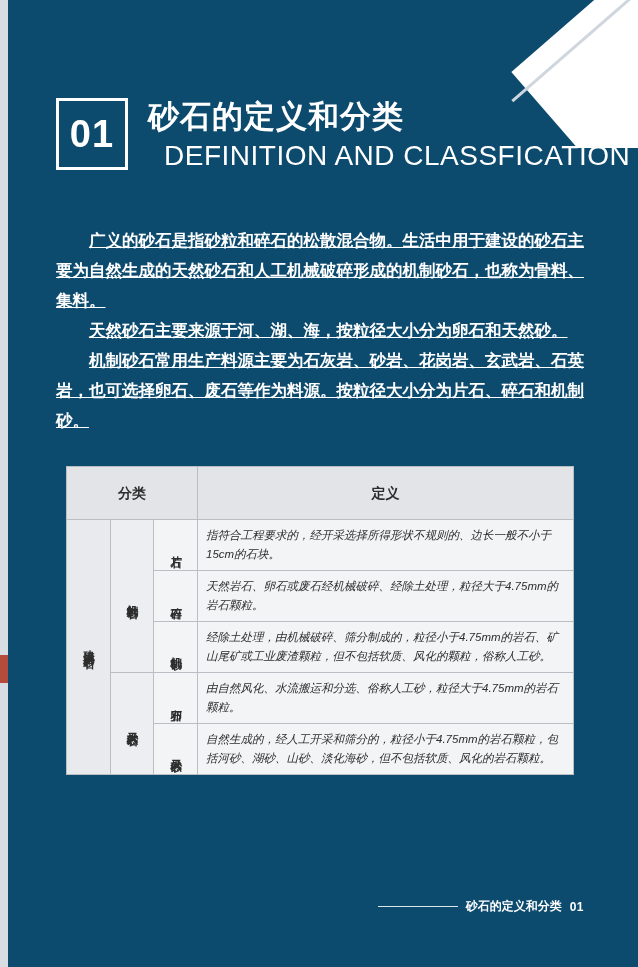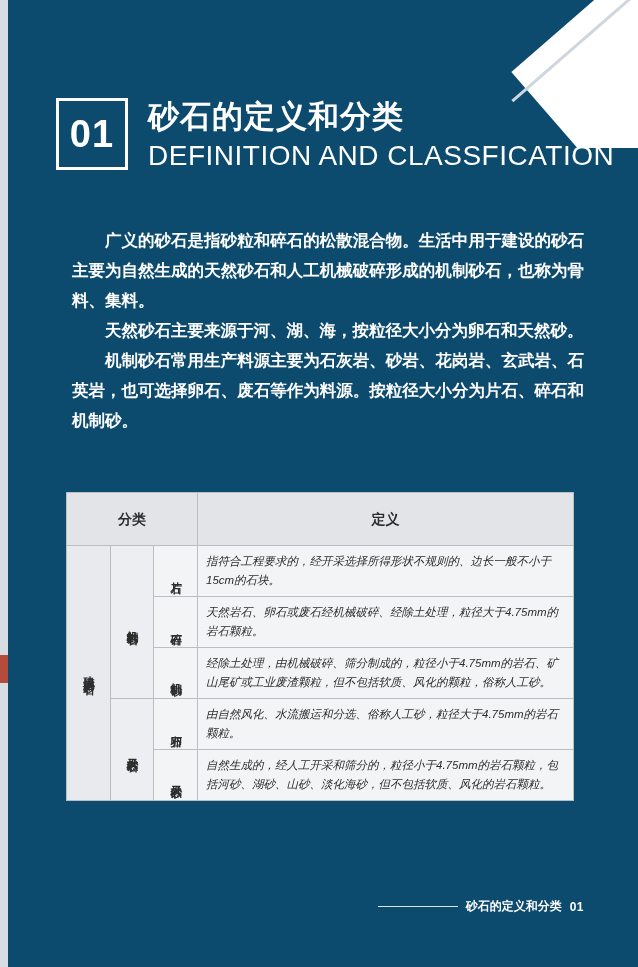--- a/index.html
+++ b/index.html
@@ -93,21 +93,21 @@
     left: 92px;
     top: 0px;
     color: #ffffff;
     font-size: 31px;
     font-weight: bold;
     letter-spacing: 1px;
     white-space: nowrap;
   }
   .title-en {
     position: absolute;
-    left: 92px;
+    left: 108px;
     top: 44px;
     color: #ffffff;
     font-size: 28px;
     font-weight: 300;
     letter-spacing: 0.5px;
     white-space: nowrap;
   }
 
   
   .body-text {
@@ -115,29 +115,30 @@
     left: 56px;
     top: 225px;
     width: 528px;
     color: #ffffff;
     font-size: 16.5px;
     line-height: 30px;
     font-weight: bold;
     text-align: justify;
   }
   .body-text p {
-    margin: 0 0 0 16px;
+    margin: 0 0 0 0;
     text-indent: 2em;
+    text-decoration: underline;
   }
 
   
   .table-wrap {
     position: absolute;
     left: 66px;
-    top: 492px;
+    top: 466px;
     width: 508px;
   }
   table.classification {
     border-collapse: collapse;
     width: 508px;
     background: #f3f4f6;
     table-layout: fixed;
   }
   table.classification td, table.classification th {
     border: 1px solid #b9bdc4;

